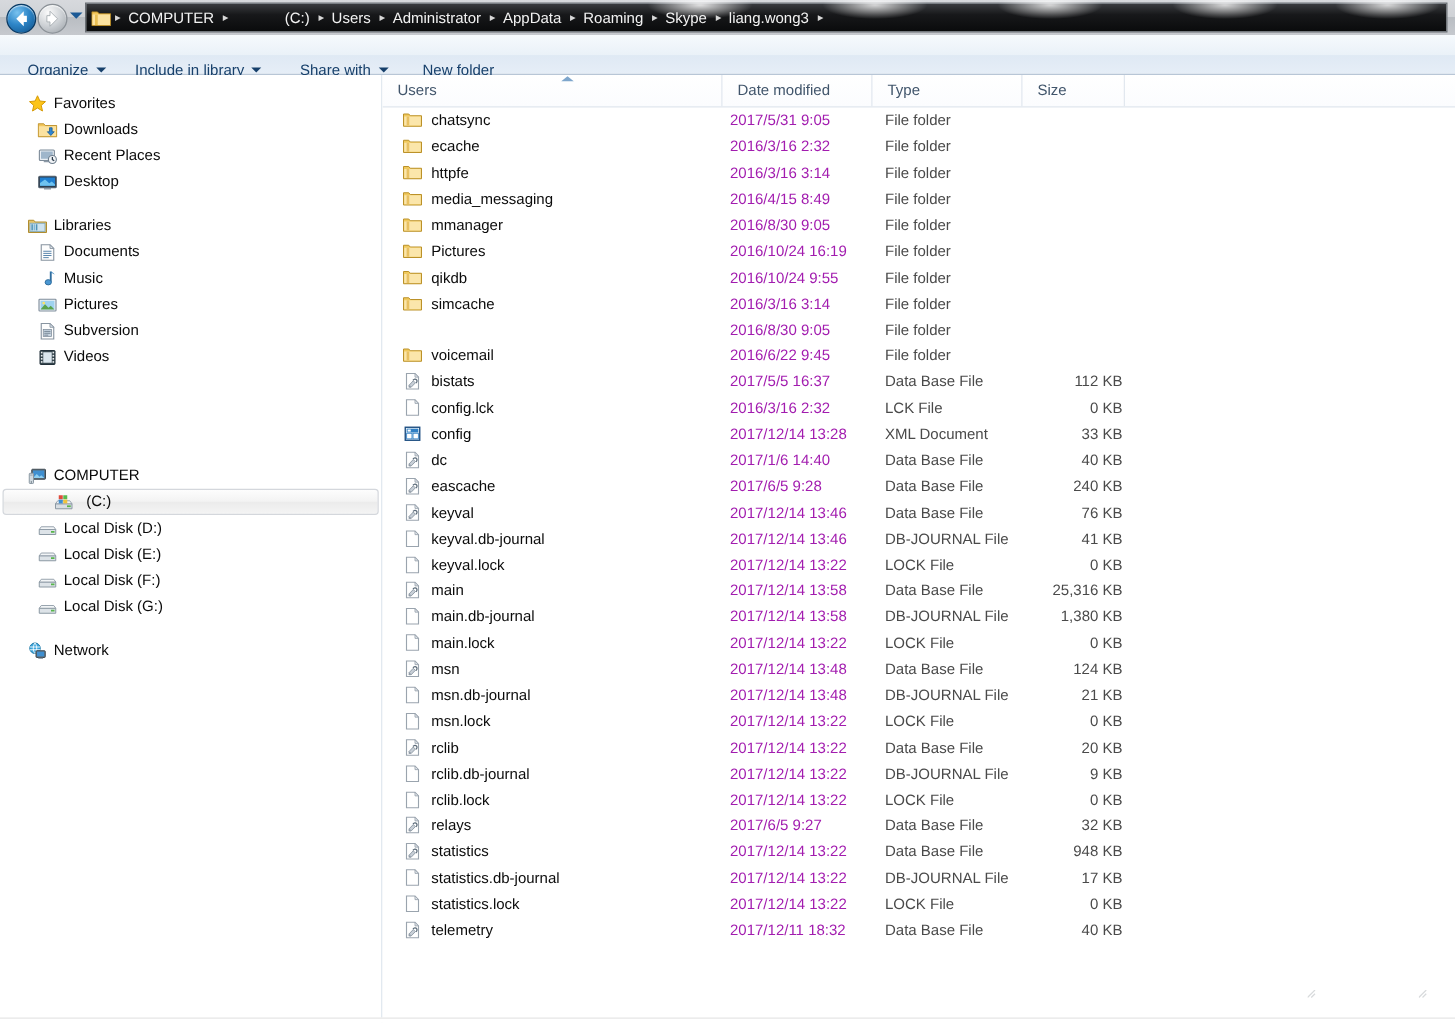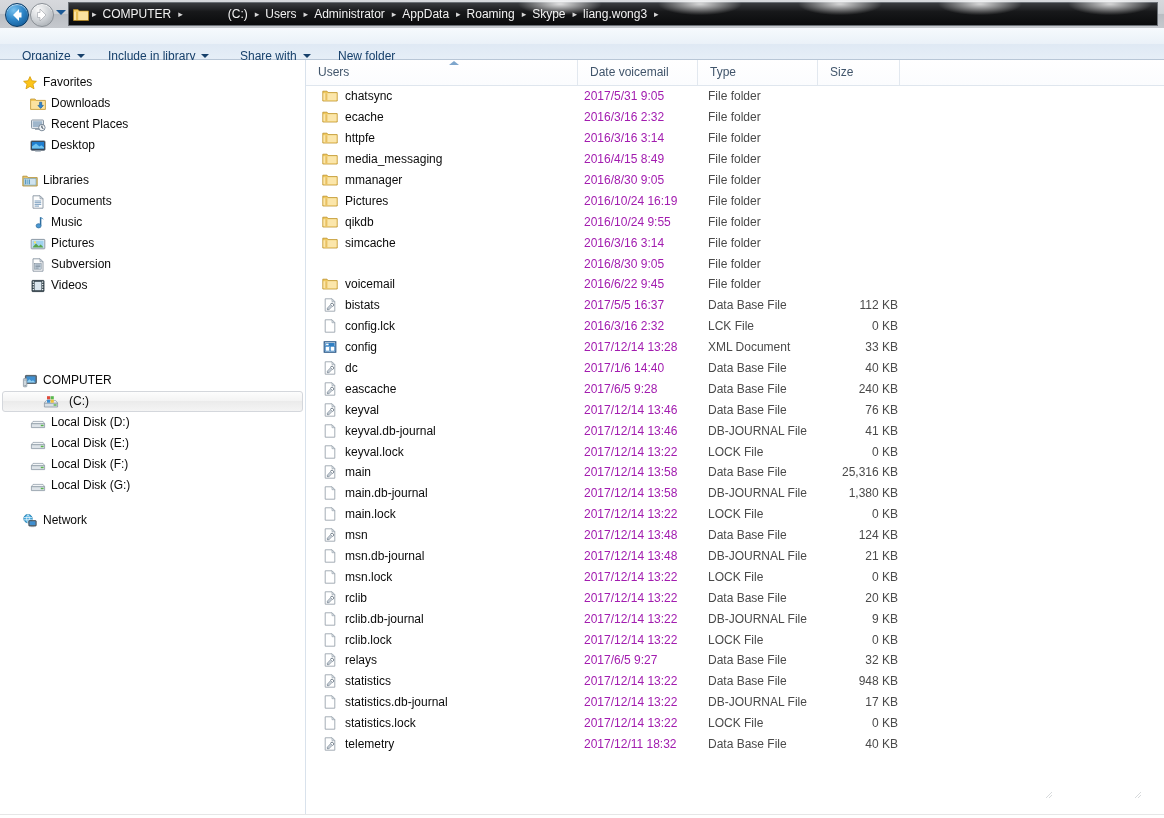--- a/index.html
+++ b/index.html
@@ -626,21 +626,21 @@
     <div id="sidebar-splitter"></div>
 
     <div id="filepane">
 
       <div id="col-header">
         <div class="colh" id="colh-name">
           <span>Users</span>
           <span id="sort-arrow"></span>
         </div>
         <div class="colh" id="colh-date">
-          <span>Date voicemail</span>
+          <span>Date modified</span>
         </div>
         <div class="colh" id="colh-type">
           <span>Type</span>
         </div>
         <div class="colh" id="colh-size">
           <span>Size</span>
         </div>
         <div class="colh" id="colh-pad"></div>
       </div>
 

